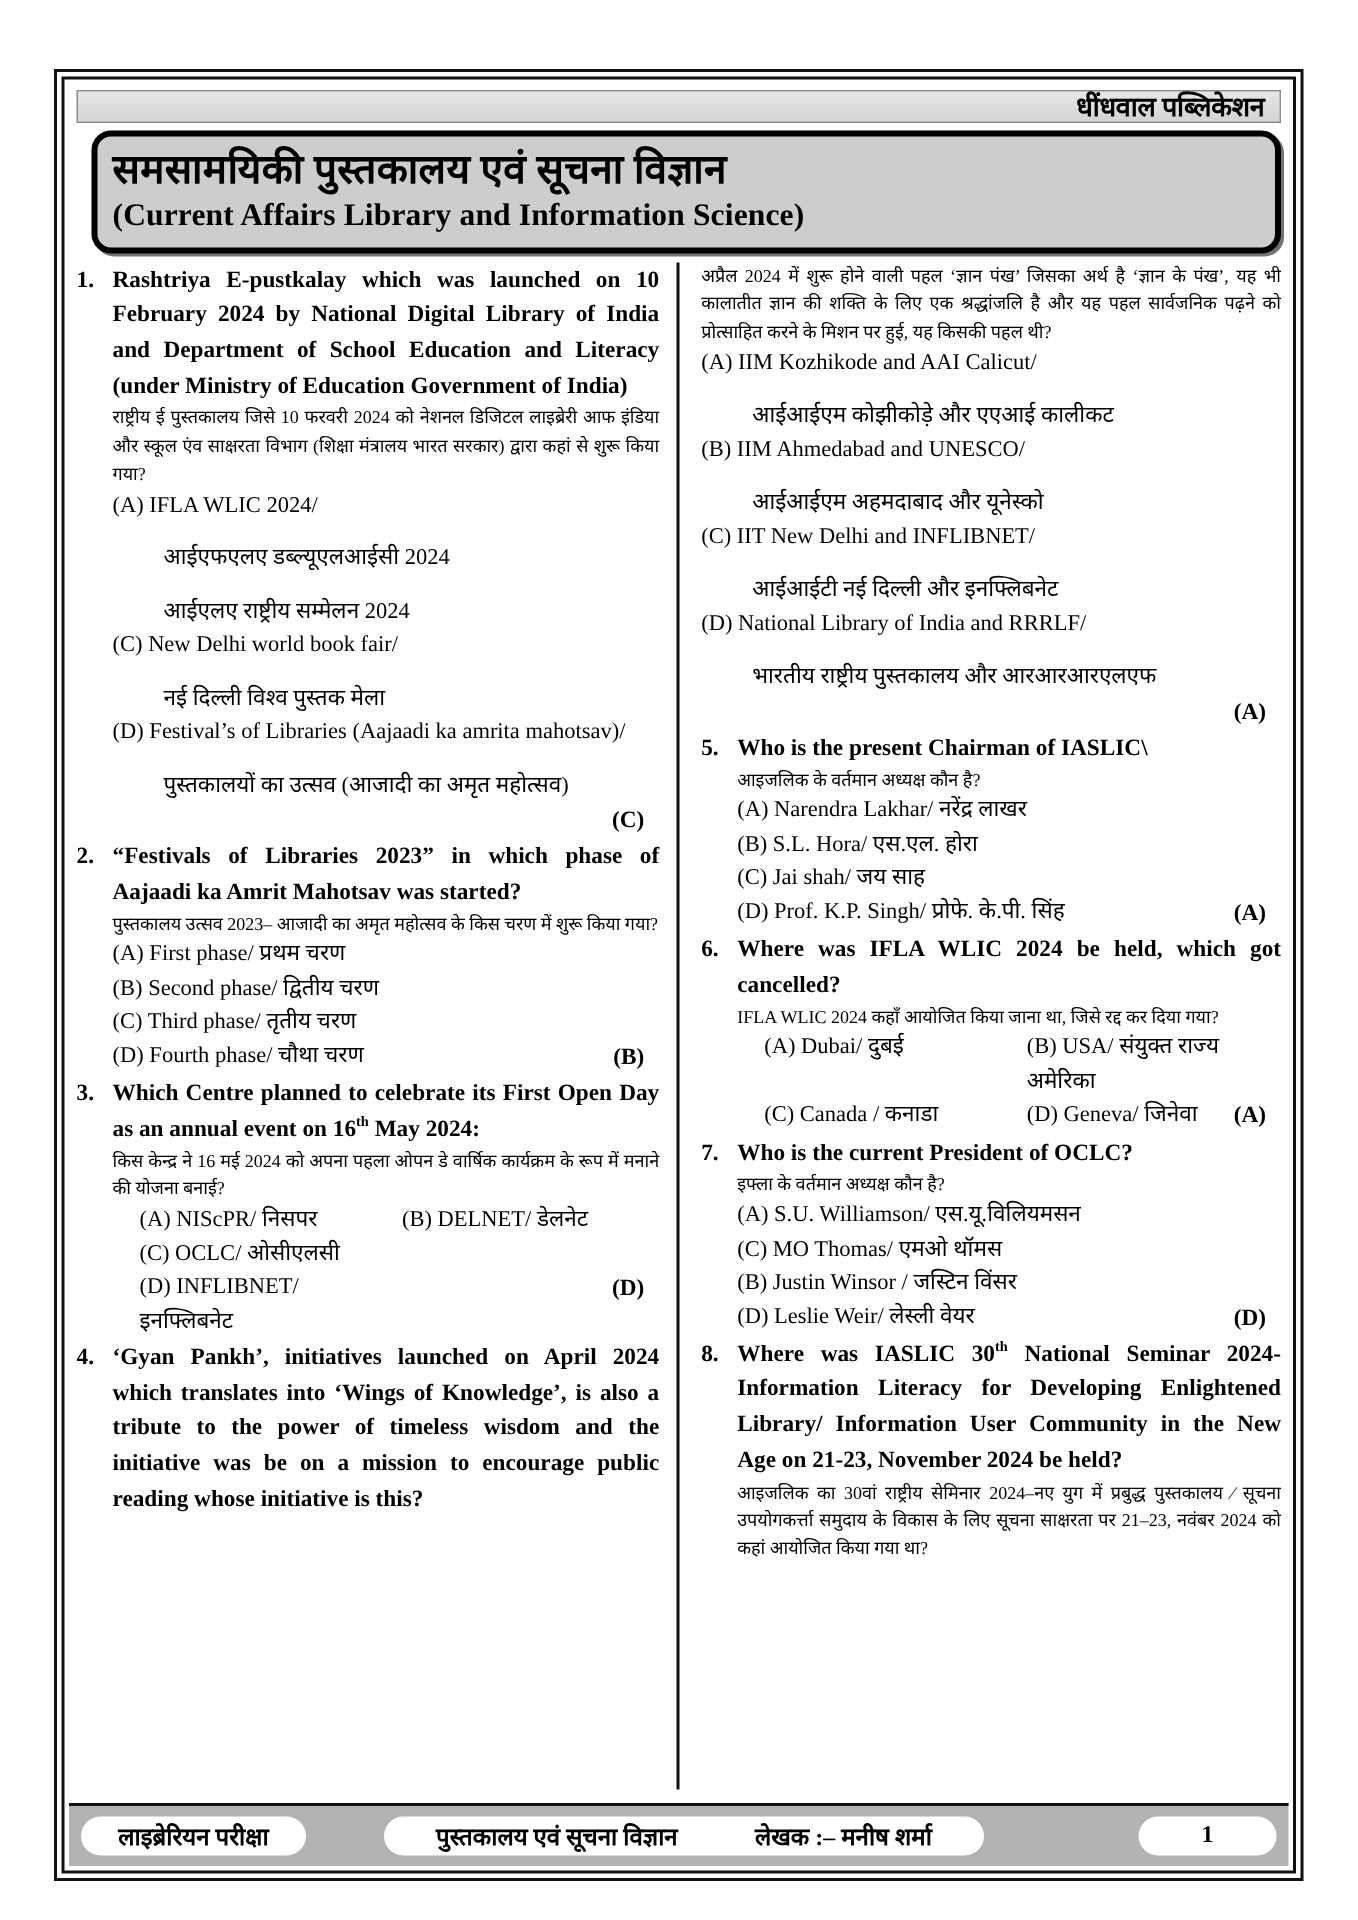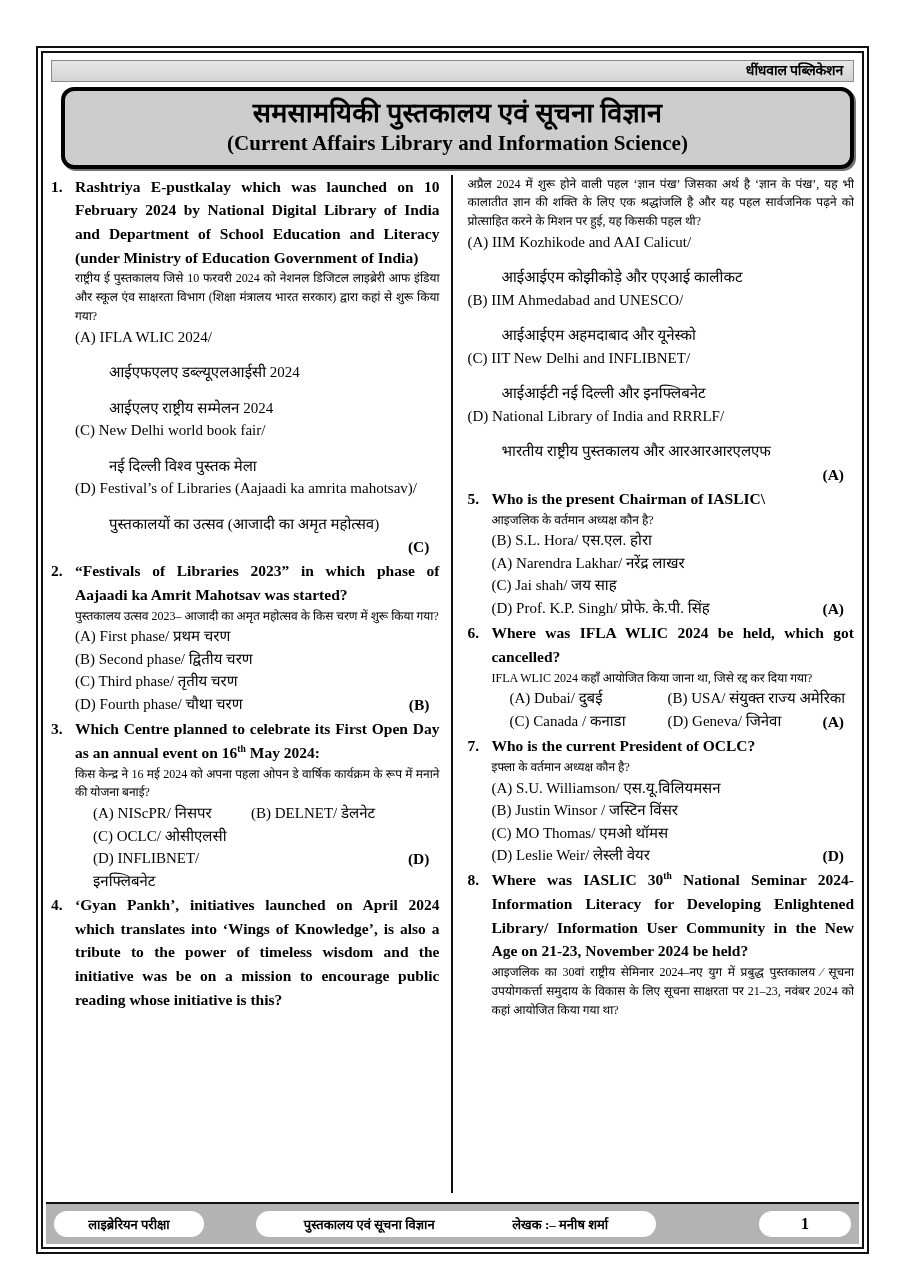--- a/index.html
+++ b/index.html
@@ -44,35 +44,35 @@
     background: linear-gradient(#e6e6e6, #d4d4d4);
     border: 1px solid #8a8a8a;
     box-sizing: border-box;
     display: flex;
     align-items: center;
     justify-content: flex-end;
     padding-right: 10px;
   }
   .publisher-name {
     font-family: "Liberation Serif", "DejaVu Serif", serif;
-    font-size: 14px;
+    font-size: 18px;
     font-weight: 700;
     letter-spacing: -0.2px;
     line-height: 1;
   }
 
   
   .title-banner {
     margin-top: 5px;
     background: #cdcdcd;
     border: 4px solid #000;
     border-radius: 13px;
     box-sizing: border-box;
     padding: 7px 10px 9px 10px;
-    text-align: center;
+    text-align: left;
     box-shadow: 2px 2px 0 rgba(0,0,0,0.55);
     margin-left: 10px;
   }
   .title-hi {
     font-size: 27px;
     font-weight: 700;
     line-height: 1.18;
     letter-spacing: 0.2px;
   }
   .title-en {
@@ -149,20 +149,21 @@
     font-size: 15px;
     line-height: 1.5;
     padding-left: 34px;
     margin-top: 13px;
   }
   .opt-row {
     display: flex;
     font-size: 15px;
     line-height: 1.5;
     padding-left: 18px;
+    gap: 17px;
   }
   .opt-row .c1 { width: 158px; flex: 0 0 158px; }
   .opt-row .c2 { flex: 1 1 auto; }
 
   .ans {
     font-size: 15.5px;
     font-weight: 700;
     text-align: right;
     line-height: 1.5;
     padding-right: 10px;
@@ -189,21 +190,21 @@
     align-items: center;
     padding: 0 8px;
   }
   .pill {
     background: #fff;
     border-radius: 14px;
     height: 26px;
     display: flex;
     align-items: center;
     justify-content: center;
-    font-size: 13px;
+    font-size: 16px;
     font-weight: 700;
     box-sizing: border-box;
     padding: 0 14px;
   }
   .pill-exam { width: 150px; }
   .pill-center {
     flex: 0 0 auto;
     width: 400px;
     margin-left: 52px;
     justify-content: space-around;
@@ -344,26 +345,26 @@
             <div class="ans">(A)</div>
           </div>
         </div>
 
         <div class="q">
           <div class="q-num">5.</div>
           <div class="q-body">
             <div class="q-en">Who is the present Chairman of IASLIC\</div>
             <div class="q-hi">आइजलिक के वर्तमान अध्यक्ष कौन है?</div>
             <div class="opt">
+              <span>(A)</span>
+              <span>Narendra Lakhar/ नरेंद्र लाखर</span>
+            </div>
+            <div class="opt">
               <span>(B)</span>
               <span>S.L. Hora/ एस.एल. होरा</span>
-            </div>
-            <div class="opt">
-              <span>(A)</span>
-              <span>Narendra Lakhar/ नरेंद्र लाखर</span>
             </div>
             <div class="opt">
               <span>(C)</span>
               <span>Jai shah/ जय साह</span>
             </div>
             <div class="opt">
               <span class="ans-inline">(A)</span>
               <span>(D)</span>
               <span>Prof. K.P. Singh/ प्रोफे. के.पी. सिंह</span>
             </div>
@@ -391,26 +392,26 @@
         <div class="q">
           <div class="q-num">7.</div>
           <div class="q-body">
             <div class="q-en">Who is the current President of OCLC?</div>
             <div class="q-hi">इफ्ला के वर्तमान अध्यक्ष कौन है?</div>
             <div class="opt">
               <span>(A)</span>
               <span>S.U. Williamson/ एस.यू.विलियमसन</span>
             </div>
             <div class="opt">
+              <span>(C)</span>
+              <span>MO Thomas/ एमओ थॉमस</span>
+            </div>
+            <div class="opt">
               <span>(B)</span>
               <span>Justin Winsor / जस्टिन विंसर</span>
-            </div>
-            <div class="opt">
-              <span>(C)</span>
-              <span>MO Thomas/ एमओ थॉमस</span>
             </div>
             <div class="opt">
               <span class="ans-inline">(D)</span>
               <span>(D)</span>
               <span>Leslie Weir/ लेस्ली वेयर</span>
             </div>
             <div class="clear"></div>
           </div>
         </div>
 

